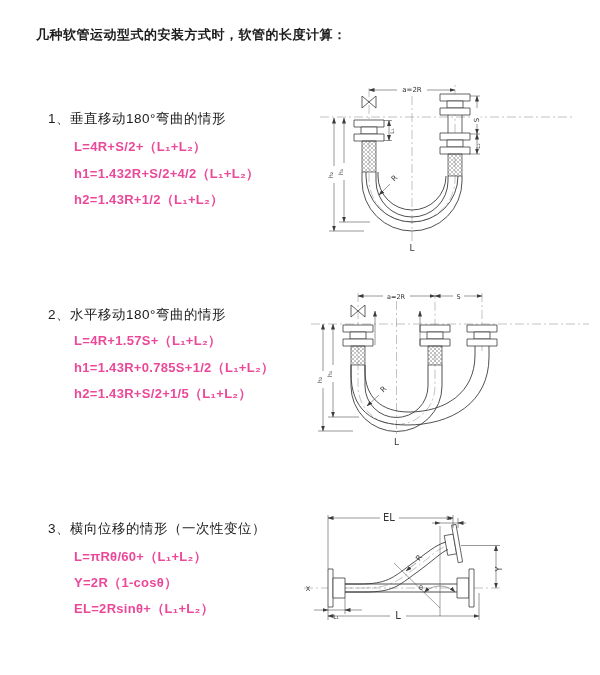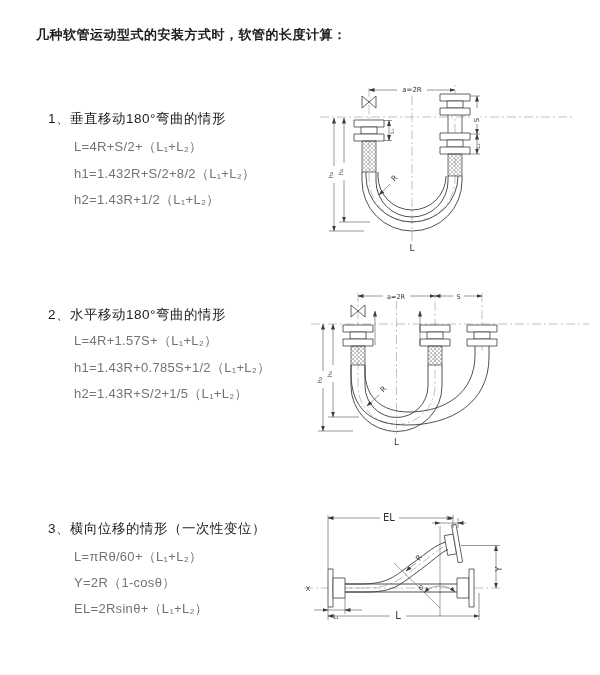--- a/index.html
+++ b/index.html
@@ -3,33 +3,33 @@
 <meta charset="utf-8">
 <style>
   html,body{margin:0;padding:0;}
   body{
     width:600px;height:675px;background:#ffffff;position:relative;overflow:hidden;
     font-family:"Liberation Sans","DejaVu Sans",sans-serif;color:#1c1c1c;
   }
   .abs{position:absolute;white-space:nowrap;}
   .title{font-size:13px;font-weight:700;letter-spacing:.5px;}
   .heading{font-size:13.5px;font-weight:400;letter-spacing:.5px;}
-  .formula{font-size:13px;font-weight:400;letter-spacing:.3px;color:#737373;}
+  .formula{font-size:13px;font-weight:700;letter-spacing:.3px;color:#ec4899;}
   svg{position:absolute;display:block;}
   svg path,svg rect,svg line{vector-effect:non-scaling-stroke;}
   svg text{font-family:"DejaVu Sans","Liberation Sans",sans-serif;fill:#333;}
 </style>
 </head>
 <body>
 
 <div class="abs title" style="left:36px;top:26px;">几种软管运动型式的安装方式时，软管的长度计算：</div>
 
 <div class="abs heading" style="left:48px;top:110px;">1、垂直移动180°弯曲的情形</div>
 <div class="abs formula" style="left:74px;top:138px;">L=4R+S/2+（L₁+L₂）</div>
-<div class="abs formula" style="left:74px;top:165px;">h1=1.432R+S/2+8/2（L₁+L₂）</div>
+<div class="abs formula" style="left:74px;top:165px;">h1=1.432R+S/2+4/2（L₁+L₂）</div>
 <div class="abs formula" style="left:74px;top:191px;">h2=1.43R+1/2（L₁+L₂）</div>
 
 <div class="abs heading" style="left:48px;top:306px;">2、水平移动180°弯曲的情形</div>
 <div class="abs formula" style="left:74px;top:332px;">L=4R+1.57S+（L₁+L₂）</div>
 <div class="abs formula" style="left:74px;top:359px;">h1=1.43R+0.785S+1/2（L₁+L₂）</div>
 <div class="abs formula" style="left:74px;top:385px;">h2=1.43R+S/2+1/5（L₁+L₂）</div>
 
 <div class="abs heading" style="left:48px;top:520px;">3、横向位移的情形（一次性变位）</div>
 <div class="abs formula" style="left:74px;top:548px;">L=πRθ/60+（L₁+L₂）</div>
 <div class="abs formula" style="left:74px;top:574px;">Y=2R（1-cosθ）</div>

